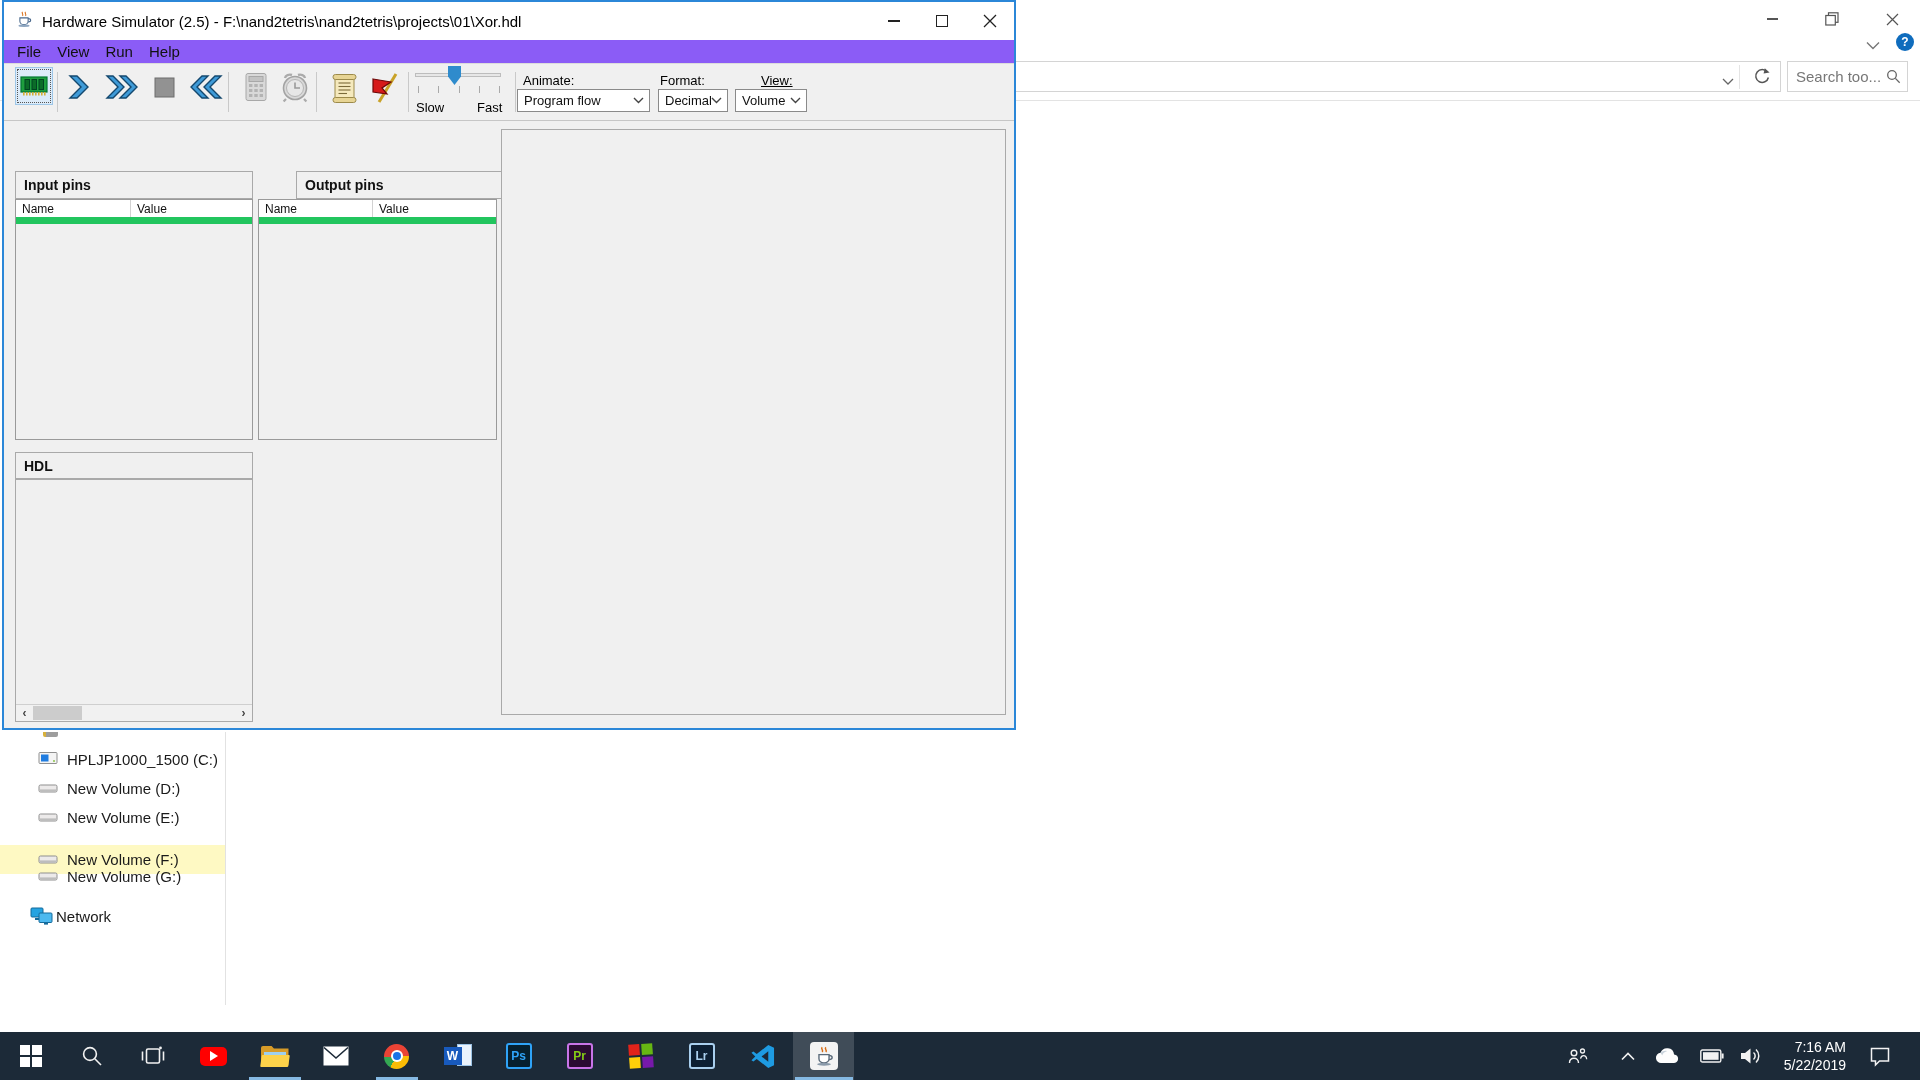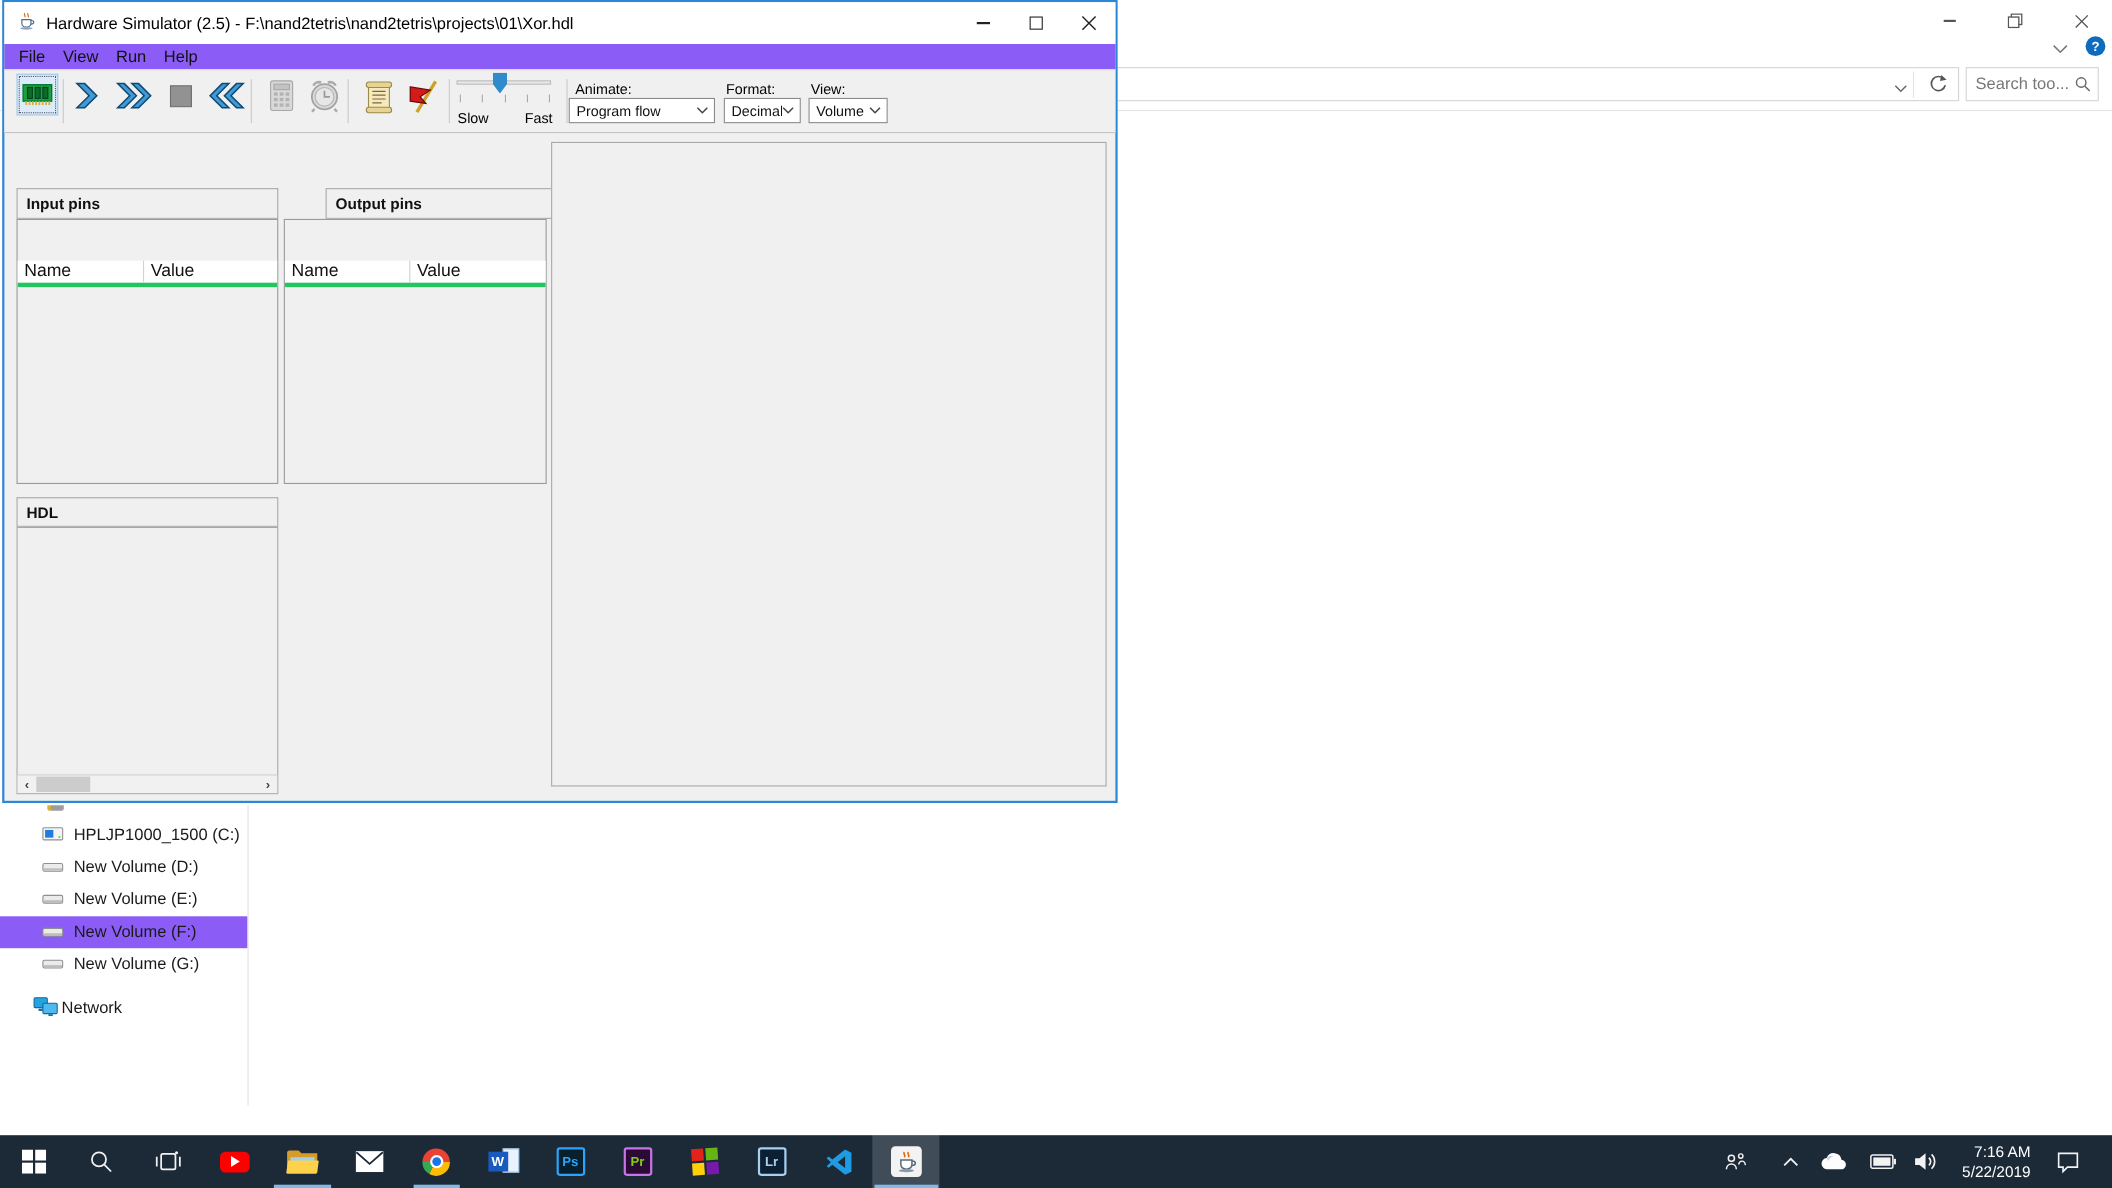--- a/index.html
+++ b/index.html
@@ -18,21 +18,21 @@
                 border:1px solid #d4d4d4; }
   .addr-chev { position:absolute; right:46px; top:10px; }
   .addr-sep  { position:absolute; right:40px; top:3px; width:1px; height:24px; background:#e4e4e4; }
   .addr-refresh { position:absolute; right:8px; top:4px; }
   .searchbox { position:absolute; left:1787px; top:61px; width:121px; height:31px; background:#fff;
                border:1px solid #d4d4d4; display:flex; align-items:center; }
   .searchbox span { color:#777; font-size:15px; padding-left:8px; flex:1; white-space:nowrap; overflow:hidden; }
   .searchbox svg { margin-right:6px; flex:none; }
 
   .side-item { position:absolute; left:0; width:225px; height:29px; display:flex; align-items:center; font-size:15px; color:#1a1a1a; }
-  .side-item.selected { background:#8b5cf6; }
+  .side-item.selected { background:#fef9c3;margin-top:12px; }
   .side-item .ic { position:absolute; left:38px; }
   .side-item .ic.net { left:30px; }
   .side-item .lbl { position:absolute; left:67px; white-space:nowrap; }
   .side-item .lbl.net { left:56px; }
   .side-sliver { position:absolute; left:43px; top:732px; width:15px; height:5px;
                  background:linear-gradient(90deg,#d8b13c 0 3px,#9d9d9d 3px); border-radius:0 0 2px 2px; }
   .side-divider { position:absolute; left:225px; top:732px; width:1px; height:273px; background:#e2e2e2; }
 
   .statusbar { position:absolute; left:0; top:1005px; width:1920px; height:27px; background:#fff; font-size:15px; color:#1f1f1f; }
   .statusbar .t { position:absolute; top:4px; white-space:nowrap; }
@@ -72,21 +72,21 @@
 
   .panel-box { position:absolute; border:1px solid #a9a9a9; background:#f0f0f0; }
   .panel-title { font-weight:bold; font-size:14px; padding-left:8px; display:flex; align-items:center; }
   .chip-row { left:8px; top:128px; width:483px; height:33px; }
   .chip-row .flabel { position:absolute; font-size:13px; top:9px; }
   .yfield { position:absolute; top:6px; height:21px; background:#fbf8cc; border:1px solid #9a9a9a;
             font-size:13px; font-family:"Liberation Sans",sans-serif; padding:0 5px; }
 
   .pins-title { height:28px; }
   .pins-table { position:absolute; border:1px solid #9a9a9a; background:#f0f0f0; }
-  .pins-head { display:flex; height:24px; background:#fff; border-bottom:4px solid #22c55e; font-size:16px;margin-top:37px; }
+  .pins-head { display:flex; height:24px; background:#fff; border-bottom:7px solid #22c55e; font-size:12px; }
   .pins-head .c1 { border-right:1px solid #d2d2d2; display:flex; align-items:center; padding-left:6px; }
   .pins-head .c2 { flex:1; display:flex; align-items:center; padding-left:6px; }
 
   .hdl-body { position:relative; }
   .hscroll { position:absolute; left:0; bottom:0; width:100%; height:17px; background:#f1f1f1; border-top:1px solid #cfcfcf; }
   .hscroll .arr { position:absolute; top:0; width:17px; height:16px; display:flex; align-items:center; justify-content:center;
                   color:#444; font-size:12px; font-weight:bold; }
   .hscroll .thumb { position:absolute; left:17px; top:1px; width:49px; height:14px; background:#cccccc; }
 
   
@@ -400,21 +400,21 @@
       </div>
 
       <span class="tb-lbl" style="left:656px;top:9px;">Format:</span>
       <div class="combo" style="left:654px;width:70px;">
         <span>Decimal</span>
         <svg width="11" height="7" viewBox="0 0 11 7">
             <polyline points="1,1 5.5,5.5 10,1" fill="none" stroke="#444" stroke-width="1.4"></polyline>
           </svg>
       </div>
 
-      <span class="tb-lbl" style="left:733px;top:9px;">View:</span>
+      <span class="tb-lbl" style="left:757px;top:9px;text-decoration:underline;">View:</span>
       <div class="combo" style="left:731px;width:72px;">
         <span>Volume</span>
         <svg width="11" height="7" viewBox="0 0 11 7">
             <polyline points="1,1 5.5,5.5 10,1" fill="none" stroke="#444" stroke-width="1.4"></polyline>
           </svg>
       </div>
     </div>
 
 
     <div class="panel-box pins-title panel-title" style="left:11px;top:169px;width:238px;">

